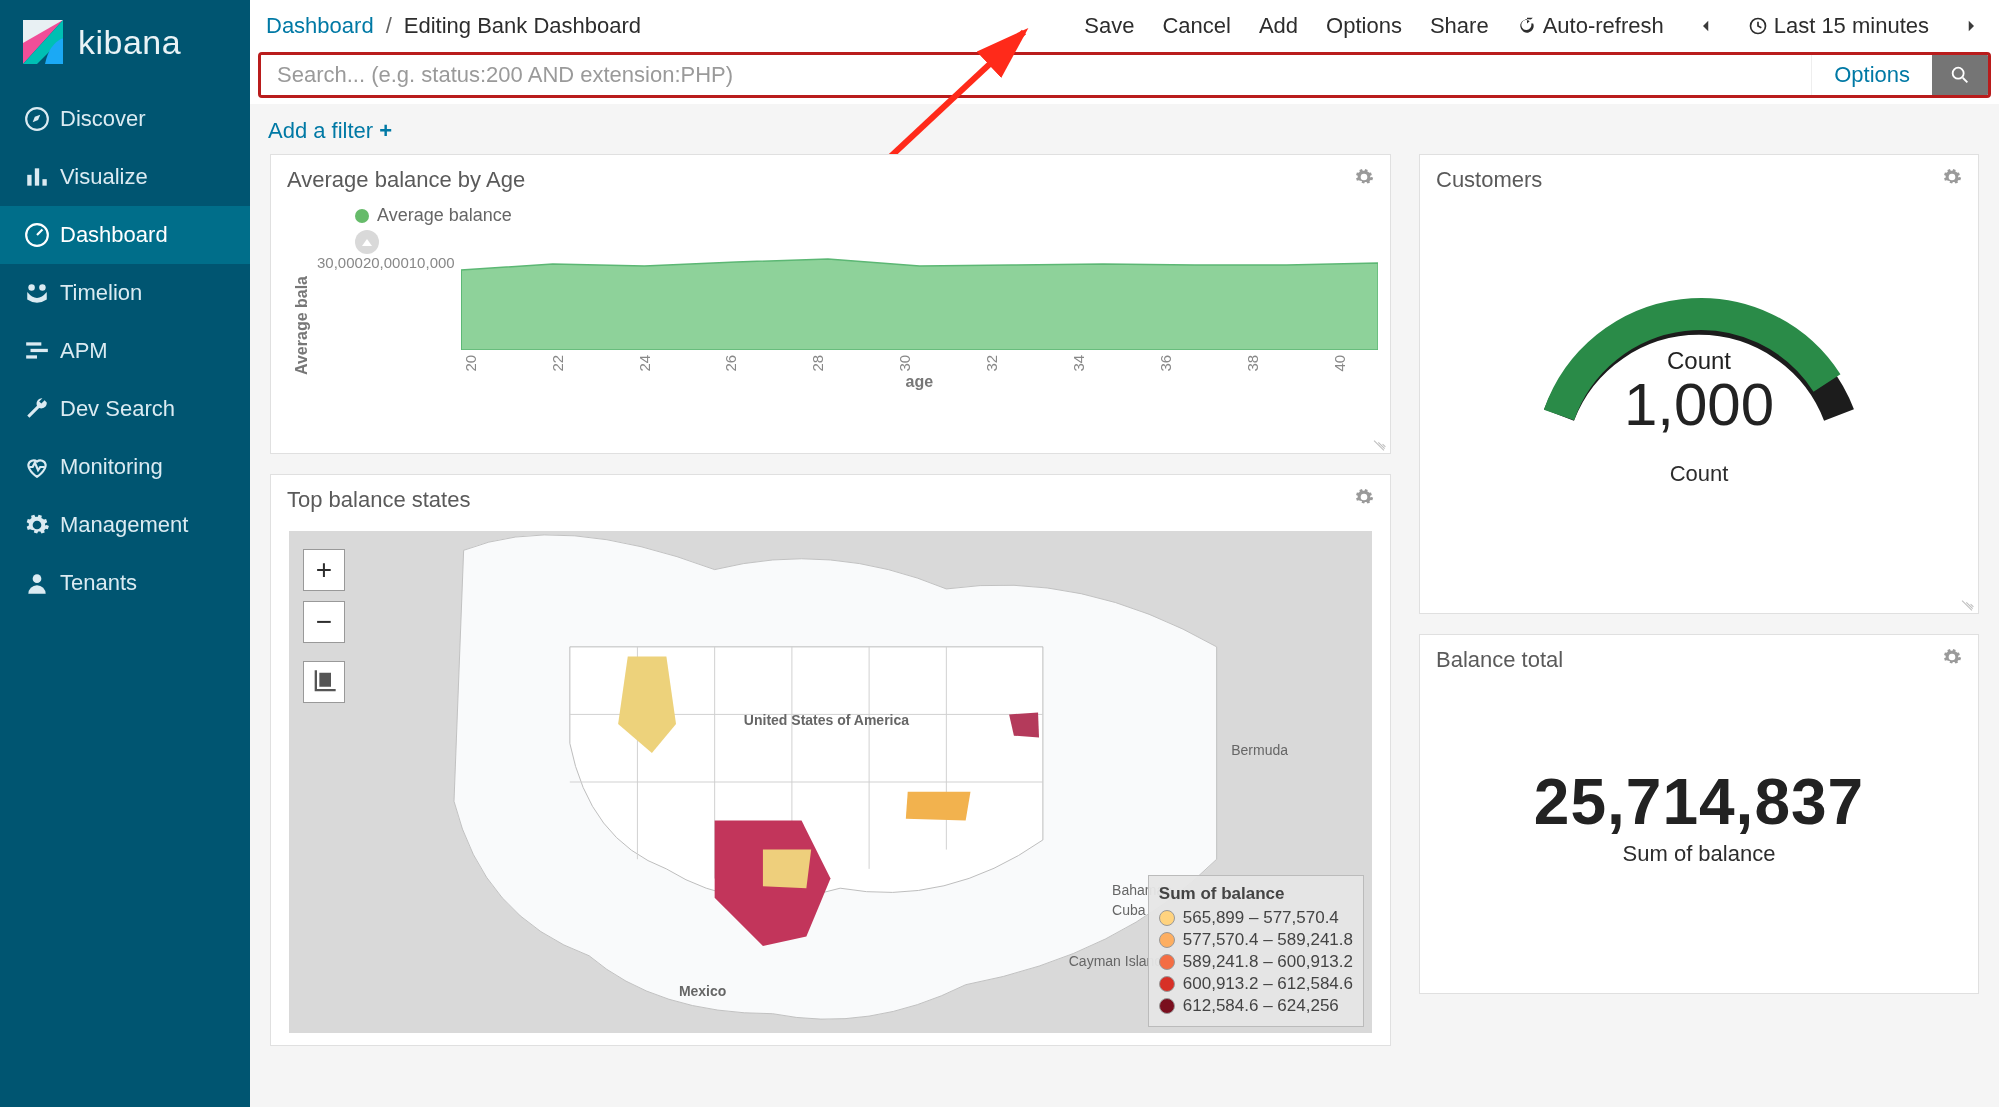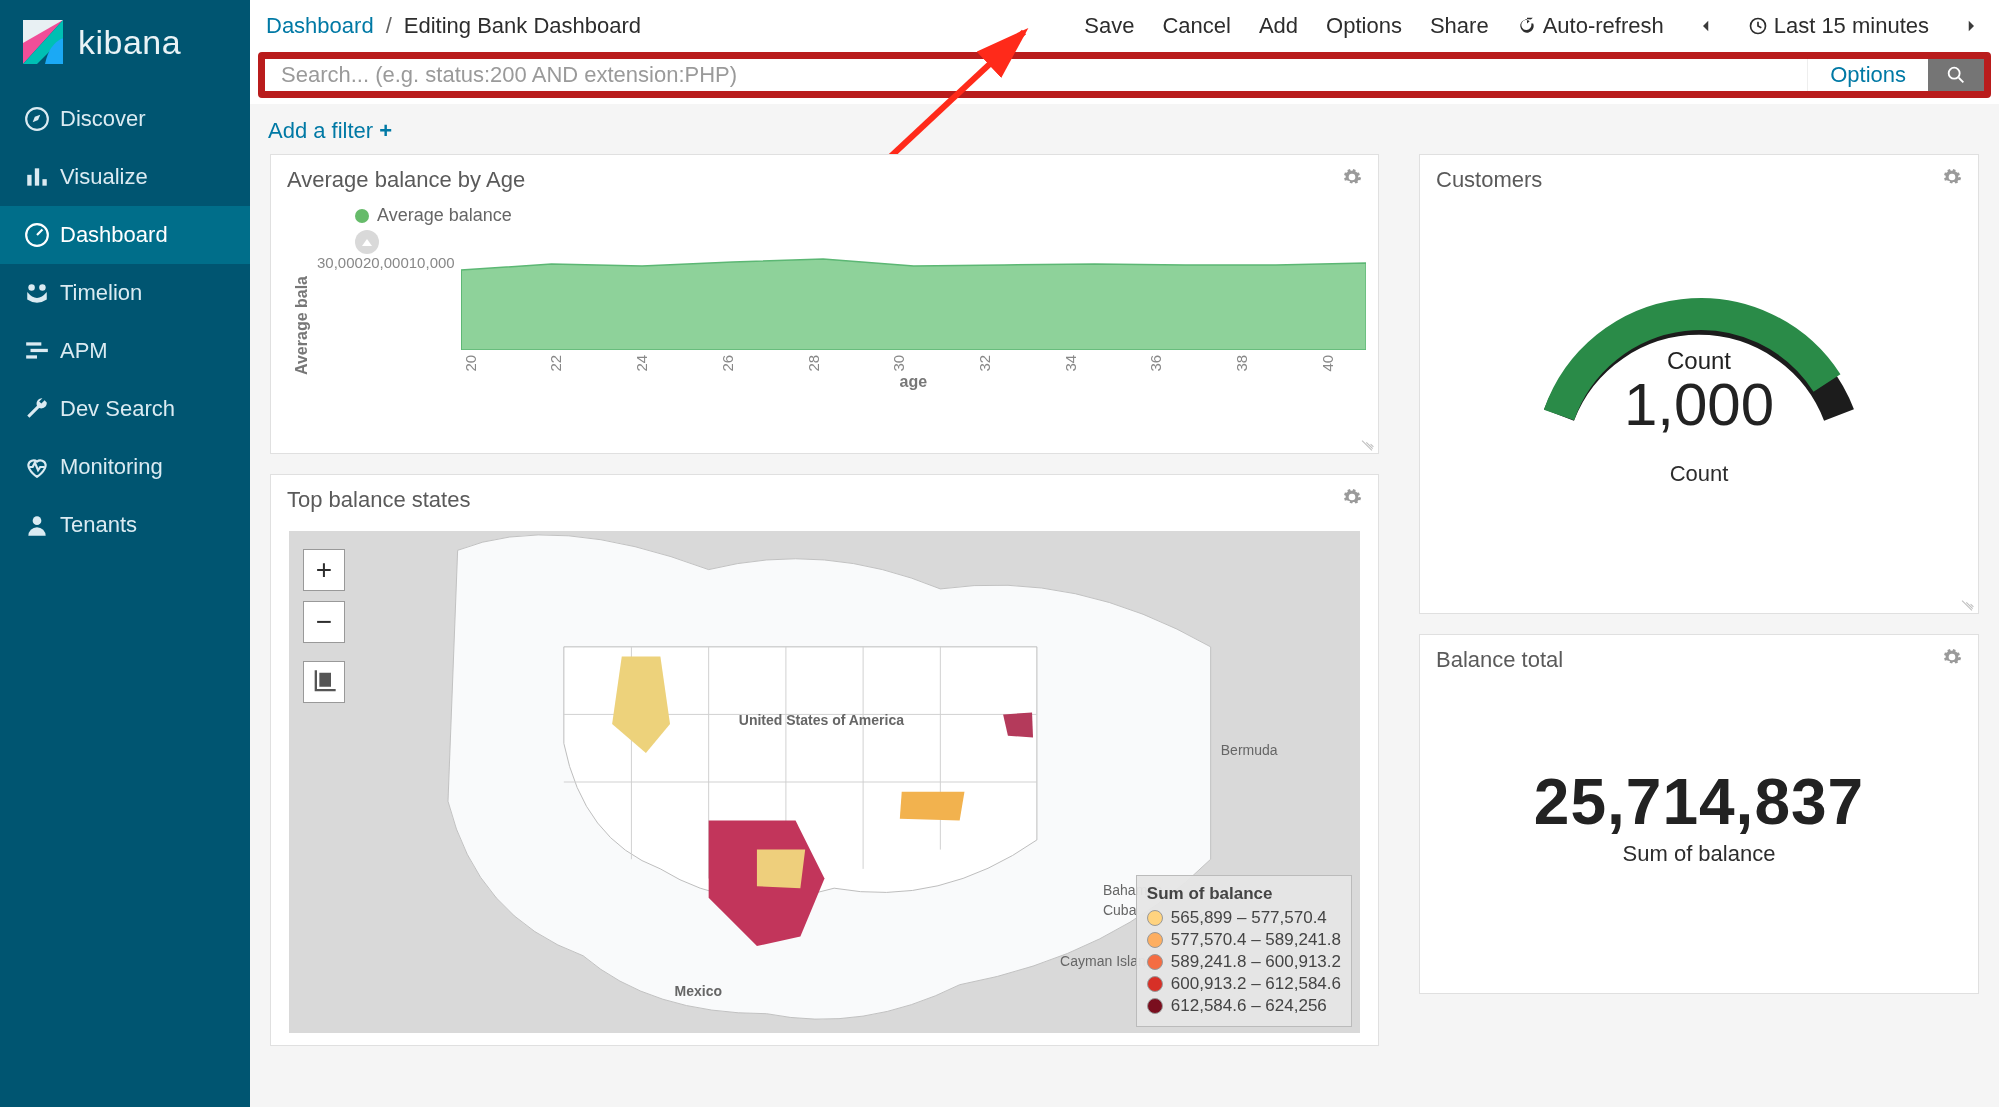--- a/index.html
+++ b/index.html
@@ -23,31 +23,31 @@
 .breadcrumb{display:flex;align-items:center;gap:12px;font-size:22px;padding-left:8px;}
 .breadcrumb .link{color:#0079a5;}
 .breadcrumb .sep{color:#666;}
 .breadcrumb .cur{color:#2d2d2d;}
 .actions{margin-left:auto;display:flex;align-items:center;gap:28px;padding-right:6px;font-size:22px;color:#2d2d2d;}
 .act{cursor:pointer;display:flex;align-items:center;gap:6px;}
 .act svg{width:20px;height:20px;fill:#2d2d2d;}
 .chev-btn{cursor:pointer;width:28px;display:flex;align-items:center;justify-content:center;}
 .chev-btn svg{width:18px;height:18px;fill:#3a3a3a;}
 
-.row2{display:flex;align-items:stretch;height:46px;margin-top:4px;border:7px solid #b91c1c;border-radius:4px;overflow:hidden;}
+.row2{display:flex;align-items:stretch;height:46px;margin-top:4px;border:3px solid #b91c1c;border-radius:4px;overflow:hidden;}
 .search{flex:1;border:none;outline:none;font-size:22px;padding:0 16px;color:#666;}
 .search::placeholder{color:#9a9a9a;}
 .opt-link{display:flex;align-items:center;padding:0 22px;color:#0079a5;font-size:22px;cursor:pointer;border-left:1px solid #eee;}
 .sbtn{width:56px;background:#757575;display:flex;align-items:center;justify-content:center;cursor:pointer;}
 .sbtn svg{width:22px;height:22px;fill:#fff;}
 
 .filterbar{padding:14px 18px 10px 18px;}
 .addfilter{color:#0079a5;font-size:22px;cursor:pointer;display:inline-flex;align-items:center;gap:6px;}
 
-.dash{flex:1;display:grid;grid-template-columns:1fr 560px;gap:40px;padding:0 20px 26px 20px;}
+.dash{flex:1;display:grid;grid-template-columns:1fr 560px;gap:28px;padding:0 20px 26px 20px;}
 .colL{display:flex;flex-direction:column;gap:20px;}
 .colR{display:flex;flex-direction:column;gap:20px;}
 .panel{background:#fff;border:1px solid #e0e0e0;position:relative;}
 .panel-head{display:flex;align-items:center;padding:12px 16px;color:#5a5a5a;font-size:22px;}
 .panel-head .gear{margin-left:auto;cursor:pointer;}
 .panel-head .gear svg{width:20px;height:20px;fill:#9a9a9a;}
 .resize{position:absolute;right:3px;bottom:3px;width:14px;height:14px;}
 .resize:before,.resize:after,.resize span{content:"";position:absolute;background:#bdbdbd;transform:rotate(45deg);height:1px;}
 .resize:before{width:14px;bottom:4px;right:1px;}
 .resize span{width:9px;bottom:4px;right:1px;display:block;}
@@ -172,20 +172,28 @@
         <span>Dev Search</span>
       </div>
       <div class="nav-item">
         <span class="ic">
             <svg viewBox="0 0 24 24">
               <path d="M12 21s-8-5-8-11a5 5 0 0 1 8-3 5 5 0 0 1 8 3c0 6-8 11-8 11z" fill="none" stroke="currentColor" stroke-width="2"></path>
               <path d="M5 12h3l2-4 3 7 2-3h4" fill="none" stroke="currentColor" stroke-width="2"></path>
             </svg>
           </span>
         <span>Monitoring</span>
+      </div>
+      <div class="nav-item">
+        <span class="ic">
+            <svg viewBox="0 0 24 24">
+              <path d="M12 8a4 4 0 1 0 0 8 4 4 0 0 0 0-8zm9 4l2 1-1 3-2-.5a8 8 0 0 1-1.4 1.4l.5 2-3 1-1-2a8 8 0 0 1-2 0l-1 2-3-1 .5-2A8 8 0 0 1 5.6 16L3.5 16.5l-1-3 2-1a8 8 0 0 1 0-2l-2-1 1-3 2 .5A8 8 0 0 1 7 5.6L6.5 3.5l3-1 1 2a8 8 0 0 1 2 0l1-2 3 1-.5 2A8 8 0 0 1 18.4 7l2-.5 1 3-2 1a8 8 0 0 1 0 2z"></path>
+            </svg>
+          </span>
+        <span>Management</span>
       </div>
       <div class="nav-item">
         <span class="ic">
             <svg viewBox="0 0 24 24">
               <circle cx="12" cy="8" r="4"></circle>
               <path d="M4 22a8 8 0 0 1 16 0z"></path>
             </svg>
           </span>
         <span>Tenants</span>
       </div>

